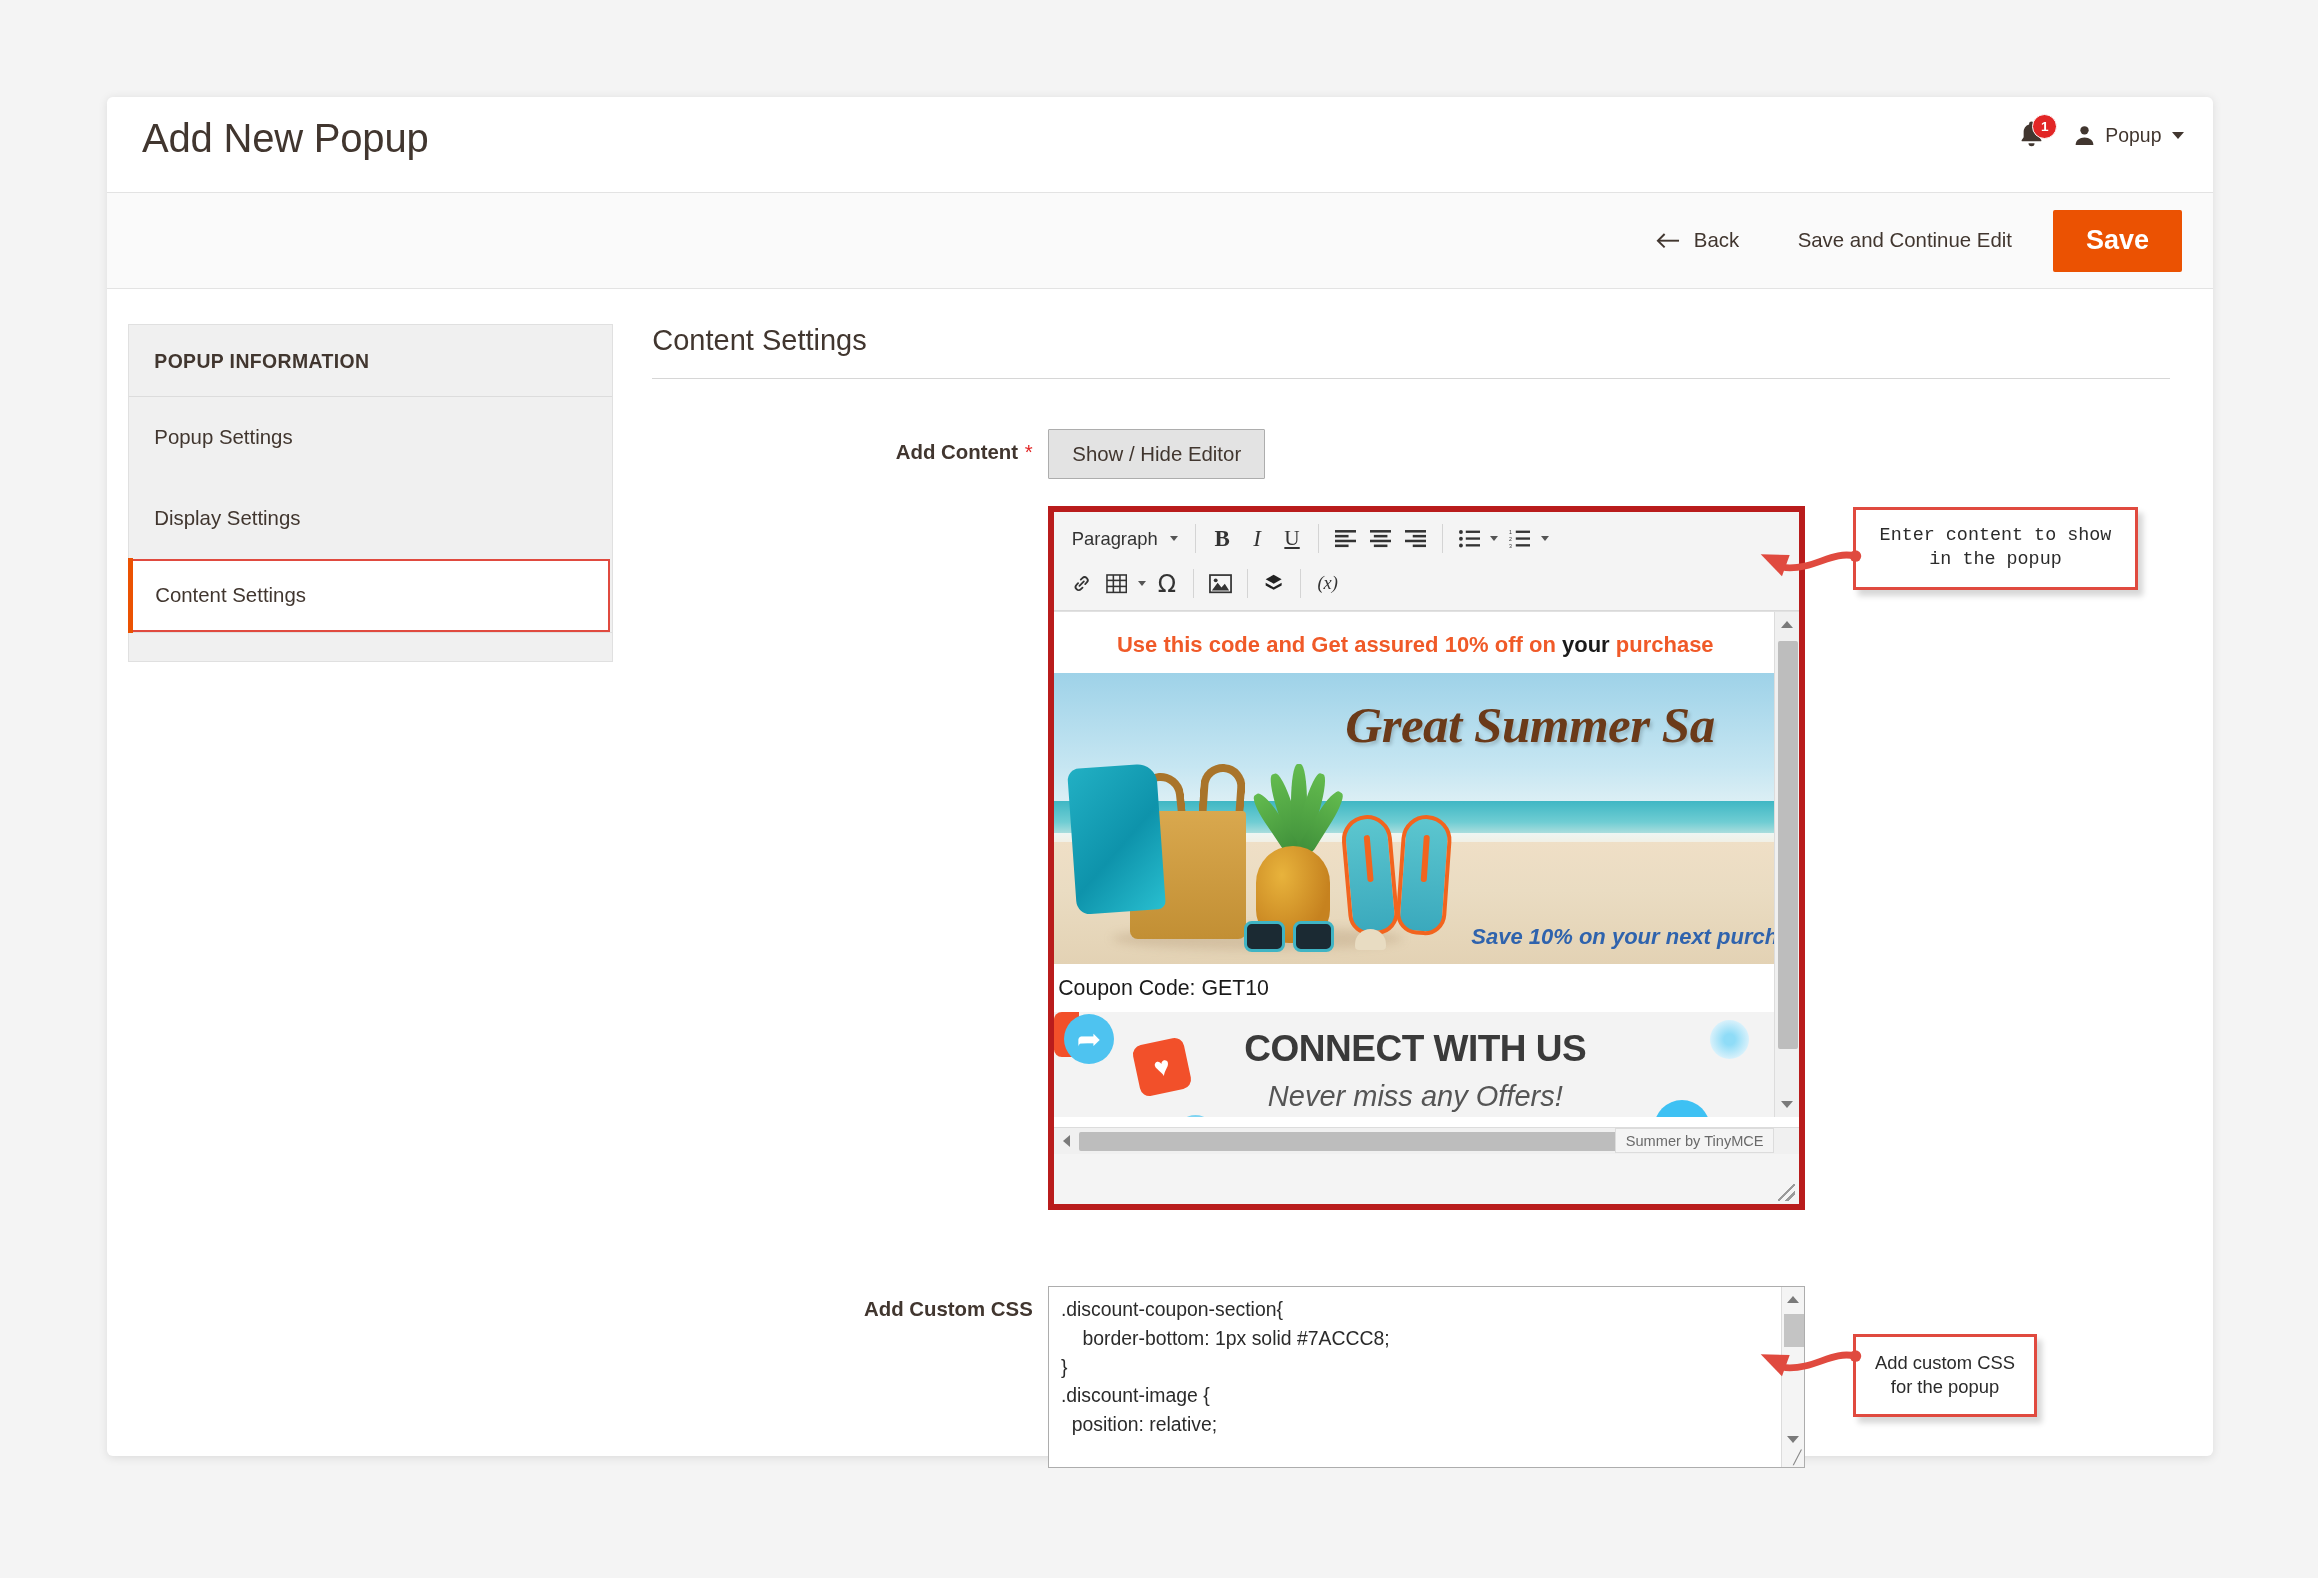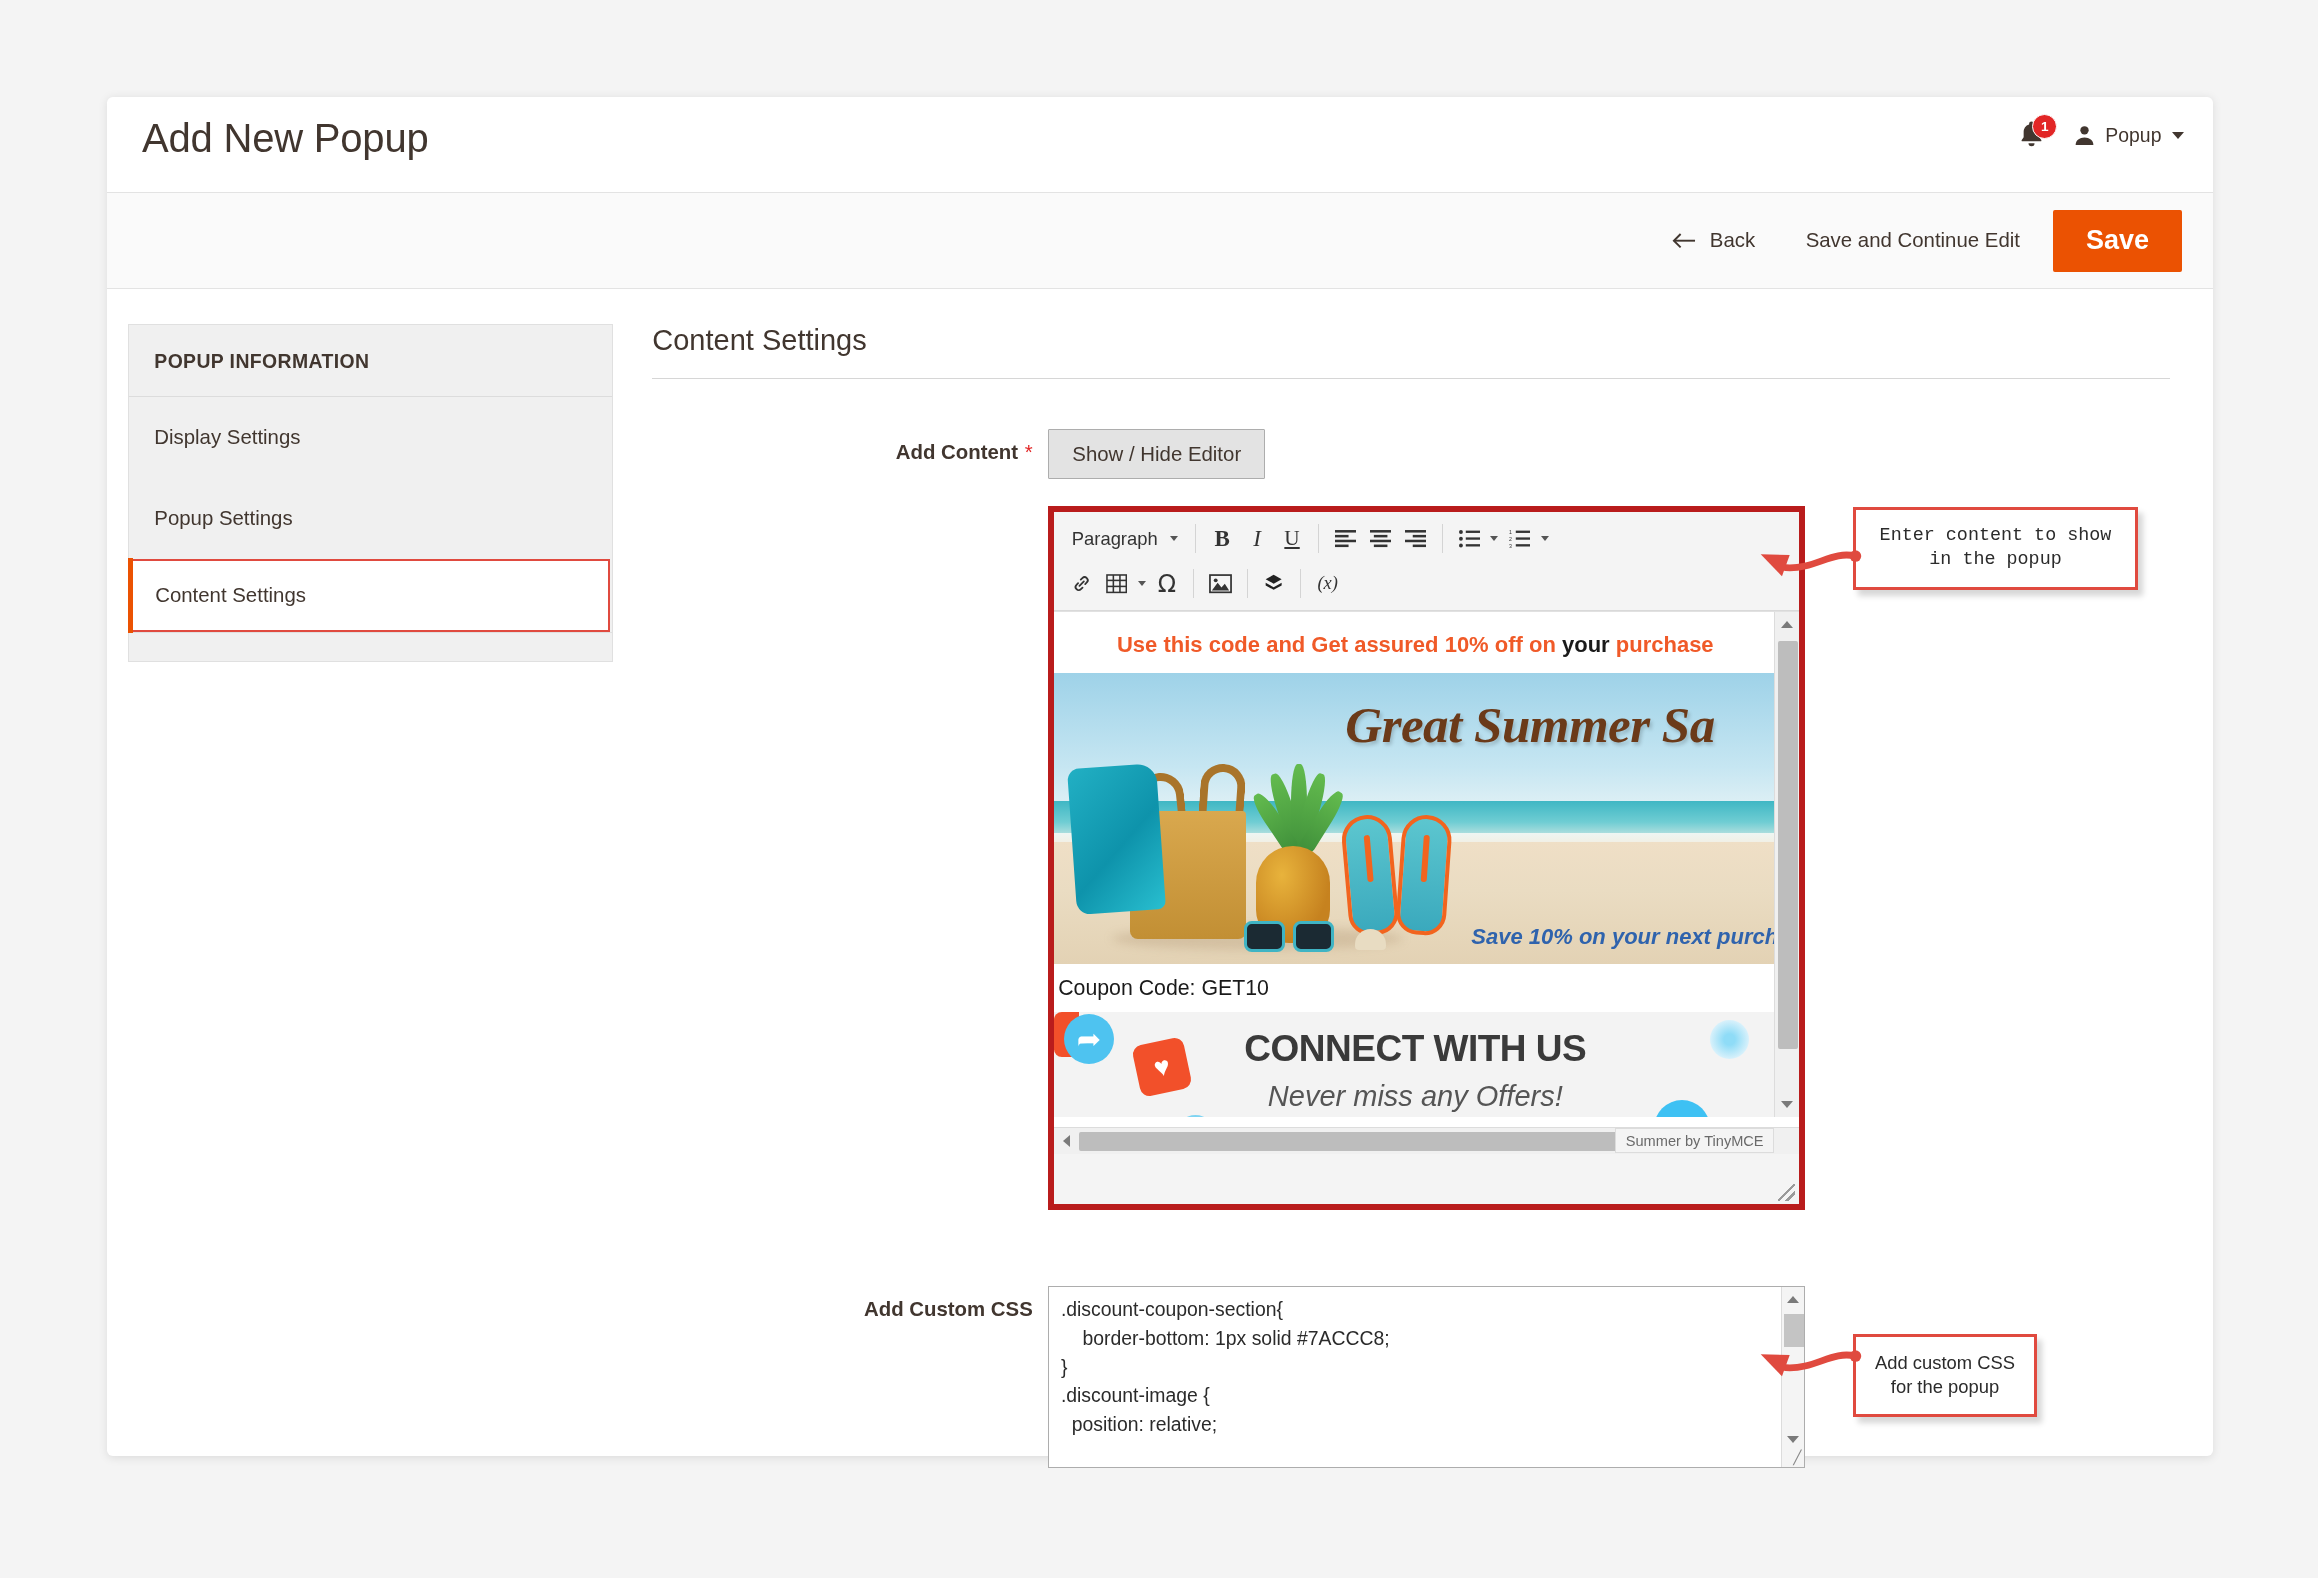--- a/index.html
+++ b/index.html
@@ -69,21 +69,21 @@
   .actionbar {
     position: relative;
     height: 97px;
     border-top: 1px solid #e3e3e3;
     border-bottom: 1px solid #e3e3e3;
     background: #fafafa;
   }
   .actionbar-inner {
     position: absolute;
     right: 31px; top: 0; bottom: 0;
-    display: flex; align-items: center; gap: 4px;
+    display: flex; align-items: center; gap: 12px;
   }
   .btn-back {
     display: flex; align-items: center; gap: 13.6px;
     font-size: 20.4px; color: #41362f;
     background: none; border: none; cursor: pointer;
     padding: 9.7px 17.5px;
     font-family: "Liberation Sans", sans-serif;
   }
   .arrow-left-icon { display:block; }
   .btn-save-continue {
@@ -672,24 +672,24 @@
       <button class="btn-save">Save</button>
     </div>
   </div>
 
   <div class="body-wrap">
 
     <div class="sidebar">
       <div class="sidebar-heading">POPUP INFORMATION</div>
       <div class="sidebar-items">
         <div class="sidebar-item">
-          <span>Display Settings</span>
+          <span>Popup Settings</span>
         </div>
         <div class="sidebar-item">
-          <span>Popup Settings</span>
+          <span>Display Settings</span>
         </div>
         <div class="sidebar-item active">
           <span>Content Settings</span>
         </div>
       </div>
       <div class="sidebar-tail"></div>
     </div>
 
     <div class="main">
       <div class="section-title">Content Settings</div>

